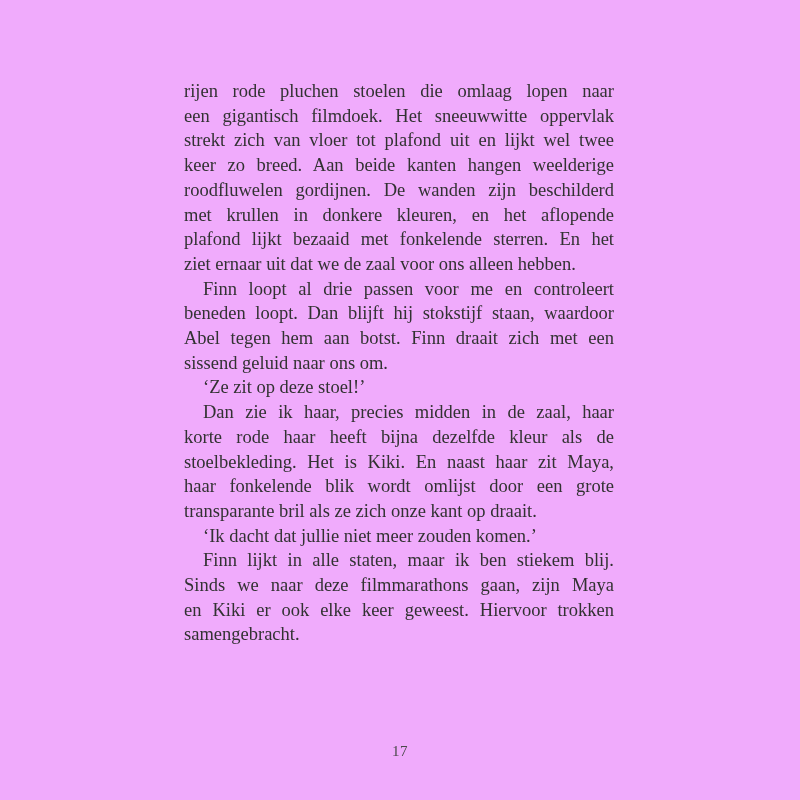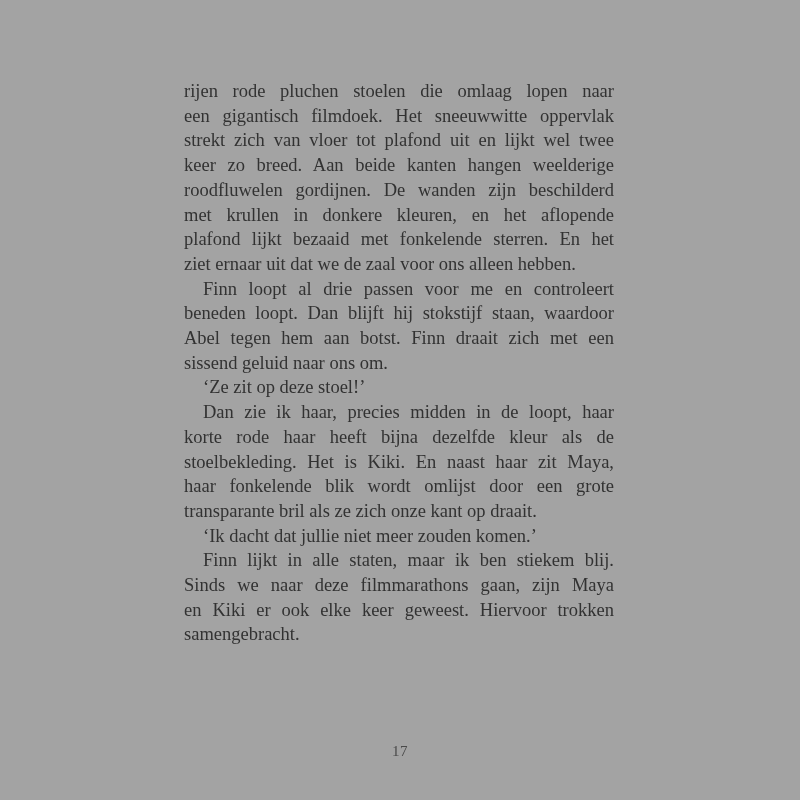--- a/index.html
+++ b/index.html
@@ -4,21 +4,21 @@
 <style>
   html, body {
     margin: 0;
     padding: 0;
     background: #ffffff;
   }
   .page {
     position: relative;
     width: 800px;
     height: 800px;
-    background: #a3a3a3;
+    background: #f0abfc;
     overflow: hidden;
     font-family: "Liberation Serif", serif;
   }
   .text-block {
     position: absolute;
     left: 184px;
     top: 79px;
     width: 430px;
     color: #323232;
     font-size: 18.5px;
@@ -57,21 +57,21 @@
       <div class="line">keer zo breed. Aan beide kanten hangen weelderige</div>
       <div class="line">roodfluwelen gordijnen. De wanden zijn beschilderd</div>
       <div class="line">met krullen in donkere kleuren, en het aflopende</div>
       <div class="line">plafond lijkt bezaaid met fonkelende sterren. En het</div>
       <div class="line last">ziet ernaar uit dat we de zaal voor ons alleen hebben.</div>
       <div class="line indent">Finn loopt al drie passen voor me en controleert</div>
       <div class="line">beneden loopt. Dan blijft hij stokstijf staan, waardoor</div>
       <div class="line">Abel tegen hem aan botst. Finn draait zich met een</div>
       <div class="line last">sissend geluid naar ons om.</div>
       <div class="line last indent">‘Ze zit op deze stoel!’</div>
-      <div class="line indent">Dan zie ik haar, precies midden in de loopt, haar</div>
+      <div class="line indent">Dan zie ik haar, precies midden in de zaal, haar</div>
       <div class="line">korte rode haar heeft bijna dezelfde kleur als de</div>
       <div class="line">stoelbekleding. Het is Kiki. En naast haar zit Maya,</div>
       <div class="line">haar fonkelende blik wordt omlijst door een grote</div>
       <div class="line last">transparante bril als ze zich onze kant op draait.</div>
       <div class="line last indent">‘Ik dacht dat jullie niet meer zouden komen.’</div>
       <div class="line indent">Finn lijkt in alle staten, maar ik ben stiekem blij.</div>
       <div class="line">Sinds we naar deze filmmarathons gaan, zijn Maya</div>
       <div class="line">en Kiki er ook elke keer geweest. Hiervoor trokken</div>
       <div class="line last">samengebracht.</div>
     </div>

